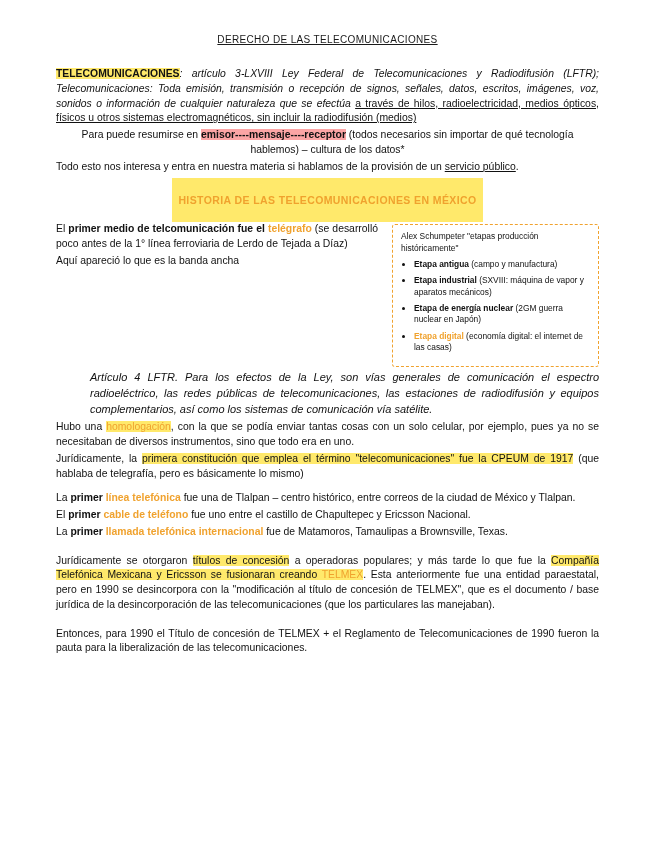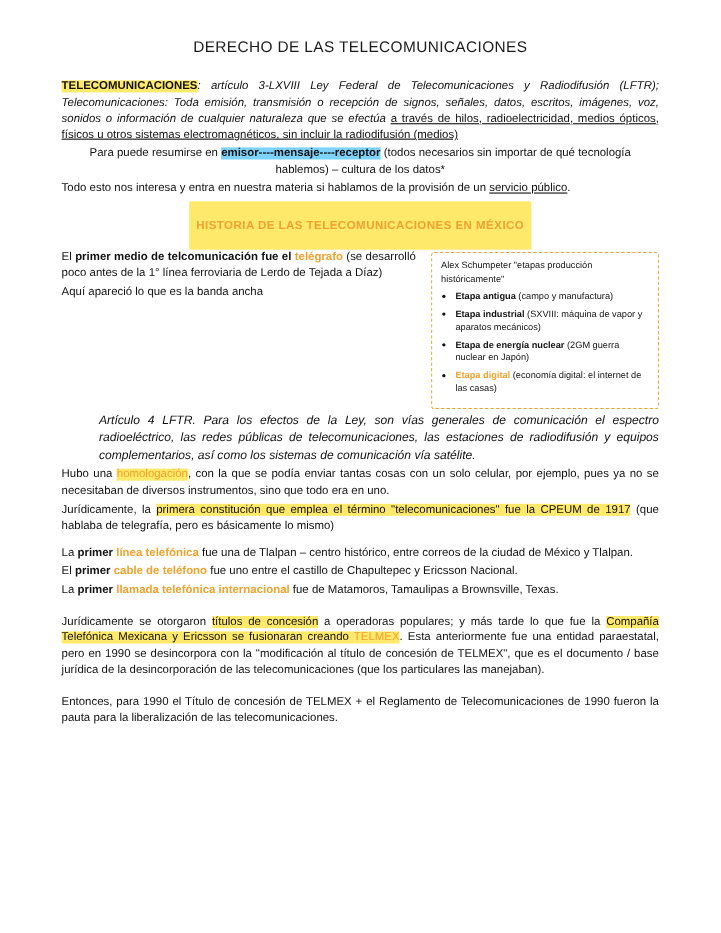--- a/index.html
+++ b/index.html
@@ -17,37 +17,38 @@
   }
   .page {
     width: 655px;
     height: 848px;
     box-sizing: border-box;
     padding: 34px 56px 10px 56px;
     position: relative;
   }
   .doc-title {
     text-align: center;
-    font-size: 14px;
+    font-size: 10px;
     letter-spacing: 0.35px;
     color: #1a1a1a;
     margin-bottom: 22px;
+    text-decoration: underline;
   }
   p.para {
     font-size: 10.4px;
     line-height: 1.42;
     margin: 0 0 2px 0;
     text-align: justify;
     color: #111;
   }
   .hl-yellow {
     background: #ffe96b;
   }
   .hl-yellow-soft {
-    background: #7dd3fc;
+    background: #fca5a5;
   }
   .orange {
     color: #f0a22e;
     font-weight: bold;
   }
   .orange-plain {
     color: #f0a22e;
   }
   .bold { font-weight: bold; }
   .ital { font-style: italic; }

